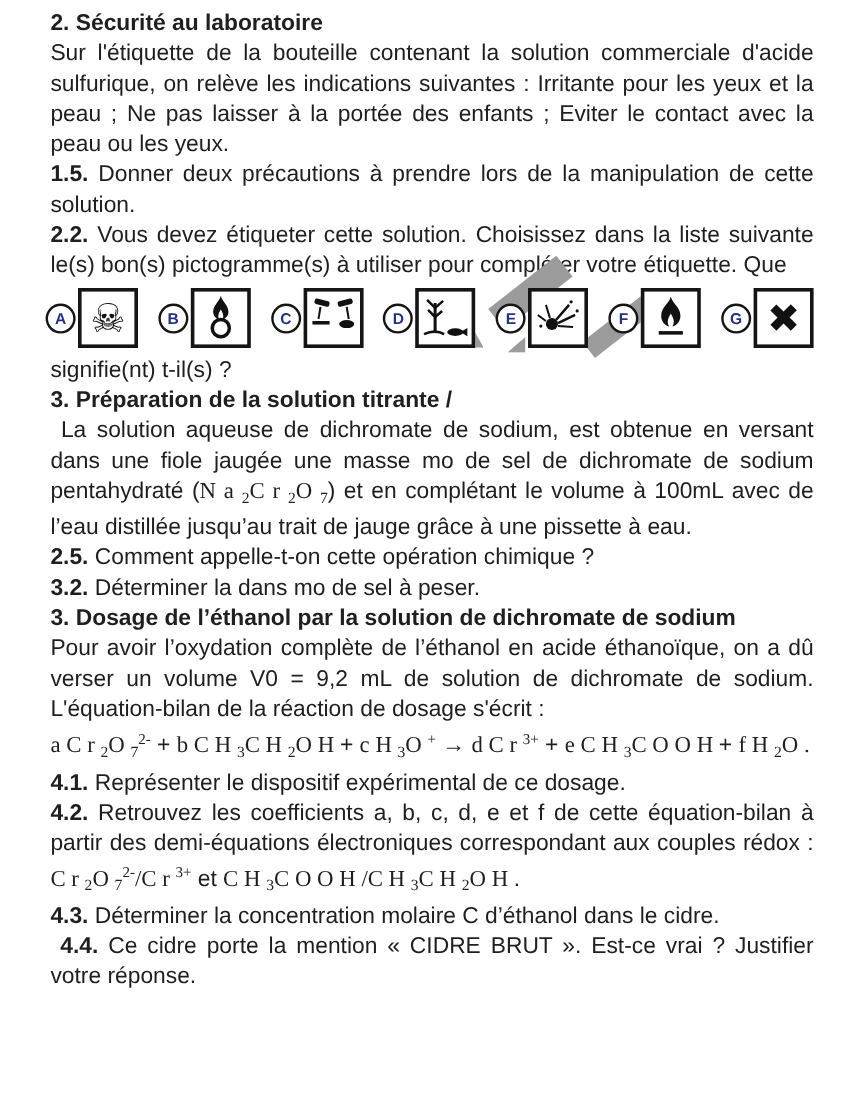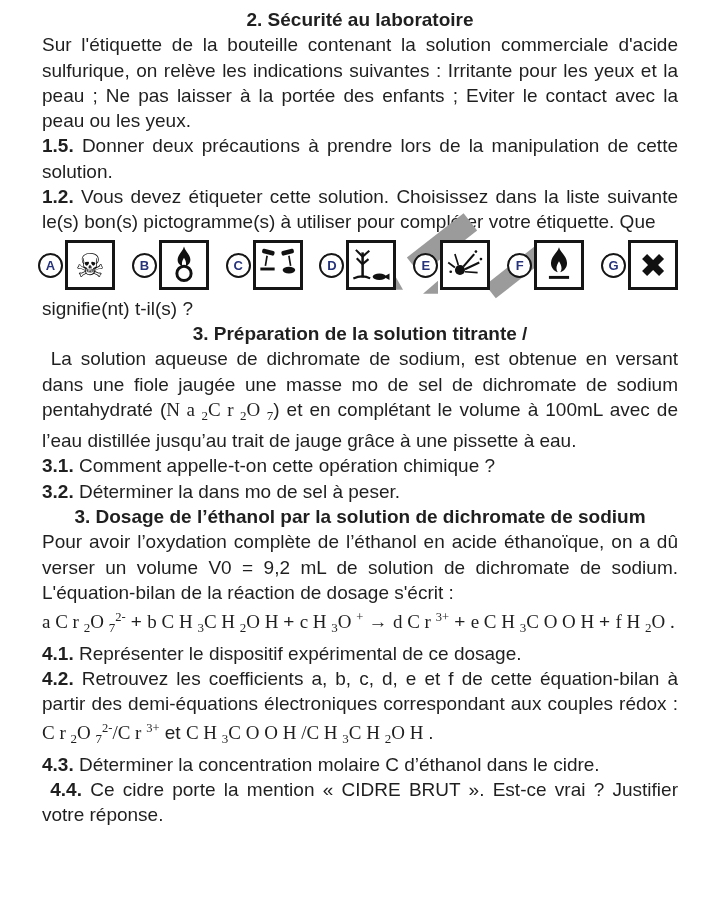--- a/index.html
+++ b/index.html
@@ -6,21 +6,21 @@
   body{
     width:720px;height:920px;overflow:hidden;background:#ffffff;
     font-family:"Liberation Sans",sans-serif;color:#1f1f1f;
   }
   #doc{
     padding:7px 42px 0 42px;
     font-size:19px;line-height:25.3px;
     text-align:justify;
   }
   #doc p{margin:0;}
-  p.heading{font-weight:700;text-align:center;}
+  p.heading{font-weight:700;text-align:left;}
   p.gap-top{margin-top:23px;}
   .seg-b{font-weight:700;}
   .seg-m{font-family:"Liberation Serif",serif;}
   .seg-sub{font-size:13px;vertical-align:-4px;}
   .seg-sup{font-size:12.5px;vertical-align:7px;}
 
   
   .picto-row{
     position:relative;display:flex;align-items:center;justify-content:space-between;
     height:57px;margin:2px 0 2px -4px;
@@ -91,21 +91,21 @@
       <circle cx="44" cy="18" r="1.6" fill="#111"></circle>
       <circle cx="8" cy="33" r="1.6" fill="#111"></circle>
     </g>
   </defs>
 </svg>
 
 <main id="doc">
     <p class="heading"><span class="seg-b">2. Sécurité au laboratoire</span></p>
     <p class="para"><span>Sur l'étiquette de la bouteille contenant la solution commerciale d'acide sulfurique, on relève les indications suivantes : Irritante pour les yeux et la peau ; Ne pas laisser à la portée des enfants ; Eviter le contact avec la peau ou les yeux.</span></p>
     <p class="para"><span class="seg-b">1.5.</span><span> Donner deux précautions à prendre lors de la manipulation de cette solution.</span></p>
-    <p class="para"><span class="seg-b">1.2.</span><span> Vous devez étiqueter cette solution. Choisissez dans la liste suivante le(s) bon(s) pictogramme(s) à utiliser pour compléter votre étiquette. Que</span></p>
+    <p class="para"><span class="seg-b">2.2.</span><span> Vous devez étiqueter cette solution. Choisissez dans la liste suivante le(s) bon(s) pictogramme(s) à utiliser pour compléter votre étiquette. Que</span></p>
     <div class="picto-row">
       <div class="wm wm1"></div>
       <div class="wm wm2"></div>
       <div class="wm wm3"></div>
       <div class="wm wm4"></div>
       <div class="wm wm5"></div>
       <div class="picto-item">
         <span class="picto-letter">A</span>
         <span class="picto-box">
           <span class="picto-glyph">☠</span>
@@ -154,21 +154,21 @@
       <div class="picto-item">
         <span class="picto-letter">G</span>
         <span class="picto-box">
           <span class="picto-glyph">✖</span>
         </span>
       </div>
     </div>
     <p class="para"><span>signifie(nt) t-il(s) ?</span></p>
     <p class="heading gap-top"><span class="seg-b">3. Préparation de la solution titrante /</span></p>
     <p class="para"><span>&nbsp;La solution aqueuse de dichromate de sodium, est obtenue en versant dans une fiole jaugée une masse mo de sel de dichromate de sodium pentahydraté (</span><span class="seg-m">N a </span><span class="seg-m seg-sub">2</span><span class="seg-m">C r </span><span class="seg-m seg-sub">2</span><span class="seg-m">O </span><span class="seg-m seg-sub">7</span><span>) et en complétant le volume à 100mL avec de l’eau distillée jusqu’au trait de jauge grâce à une pissette à eau.</span></p>
-    <p class="para"><span class="seg-b">3.1.</span><span> Comment appelle-t-on cette opération chimique ?</span></p>
+    <p class="para"><span class="seg-b">2.5.</span><span> Comment appelle-t-on cette opération chimique ?</span></p>
     <p class="para"><span class="seg-b">3.2.</span><span> Déterminer la dans mo de sel à peser.</span></p>
     <p class="heading gap-top"><span class="seg-b">3. Dosage de l’éthanol par la solution de dichromate de sodium</span></p>
     <p class="para"><span>Pour avoir l’oxydation complète de l’éthanol en acide éthanoïque, on a dû verser un volume V0 = 9,2 mL de solution de dichromate de sodium. L'équation-bilan de la réaction de dosage s'écrit :</span></p>
     <p class="para"><span class="seg-m">a C r </span><span class="seg-m seg-sub">2</span><span class="seg-m">O </span><span class="seg-m seg-sub">7</span><span class="seg-m seg-sup">2-</span><span> + </span><span class="seg-m">b C H </span><span class="seg-m seg-sub">3</span><span class="seg-m">C H </span><span class="seg-m seg-sub">2</span><span class="seg-m">O H </span><span>+ </span><span class="seg-m">c H </span><span class="seg-m seg-sub">3</span><span class="seg-m">O </span><span class="seg-m seg-sup">+</span><span> → </span><span class="seg-m">d C r </span><span class="seg-m seg-sup">3+</span><span> + </span><span class="seg-m">e C H </span><span class="seg-m seg-sub">3</span><span class="seg-m">C O O H </span><span>+ </span><span class="seg-m">f H </span><span class="seg-m seg-sub">2</span><span class="seg-m">O .</span></p>
     <p class="para"><span class="seg-b">4.1.</span><span> Représenter le dispositif expérimental de ce dosage.</span></p>
     <p class="para"><span class="seg-b">4.2.</span><span> Retrouvez les coefficients a, b, c, d, e et f de cette équation-bilan à partir des demi-équations électroniques correspondant aux couples rédox : </span><span class="seg-m">C r </span><span class="seg-m seg-sub">2</span><span class="seg-m">O </span><span class="seg-m seg-sub">7</span><span class="seg-m seg-sup">2-</span><span class="seg-m">/C r </span><span class="seg-m seg-sup">3+</span><span> et </span><span class="seg-m">C H </span><span class="seg-m seg-sub">3</span><span class="seg-m">C O O H /C H </span><span class="seg-m seg-sub">3</span><span class="seg-m">C H </span><span class="seg-m seg-sub">2</span><span class="seg-m">O H </span><span>.</span></p>
     <p class="para"><span class="seg-b">4.3.</span><span> Déterminer la concentration molaire C d’éthanol dans le cidre.</span></p>
     <p class="para"><span class="seg-b">&nbsp;4.4.</span><span> Ce cidre porte la mention « CIDRE BRUT ». Est-ce vrai ? Justifier votre réponse.</span></p>
   </main>
 

